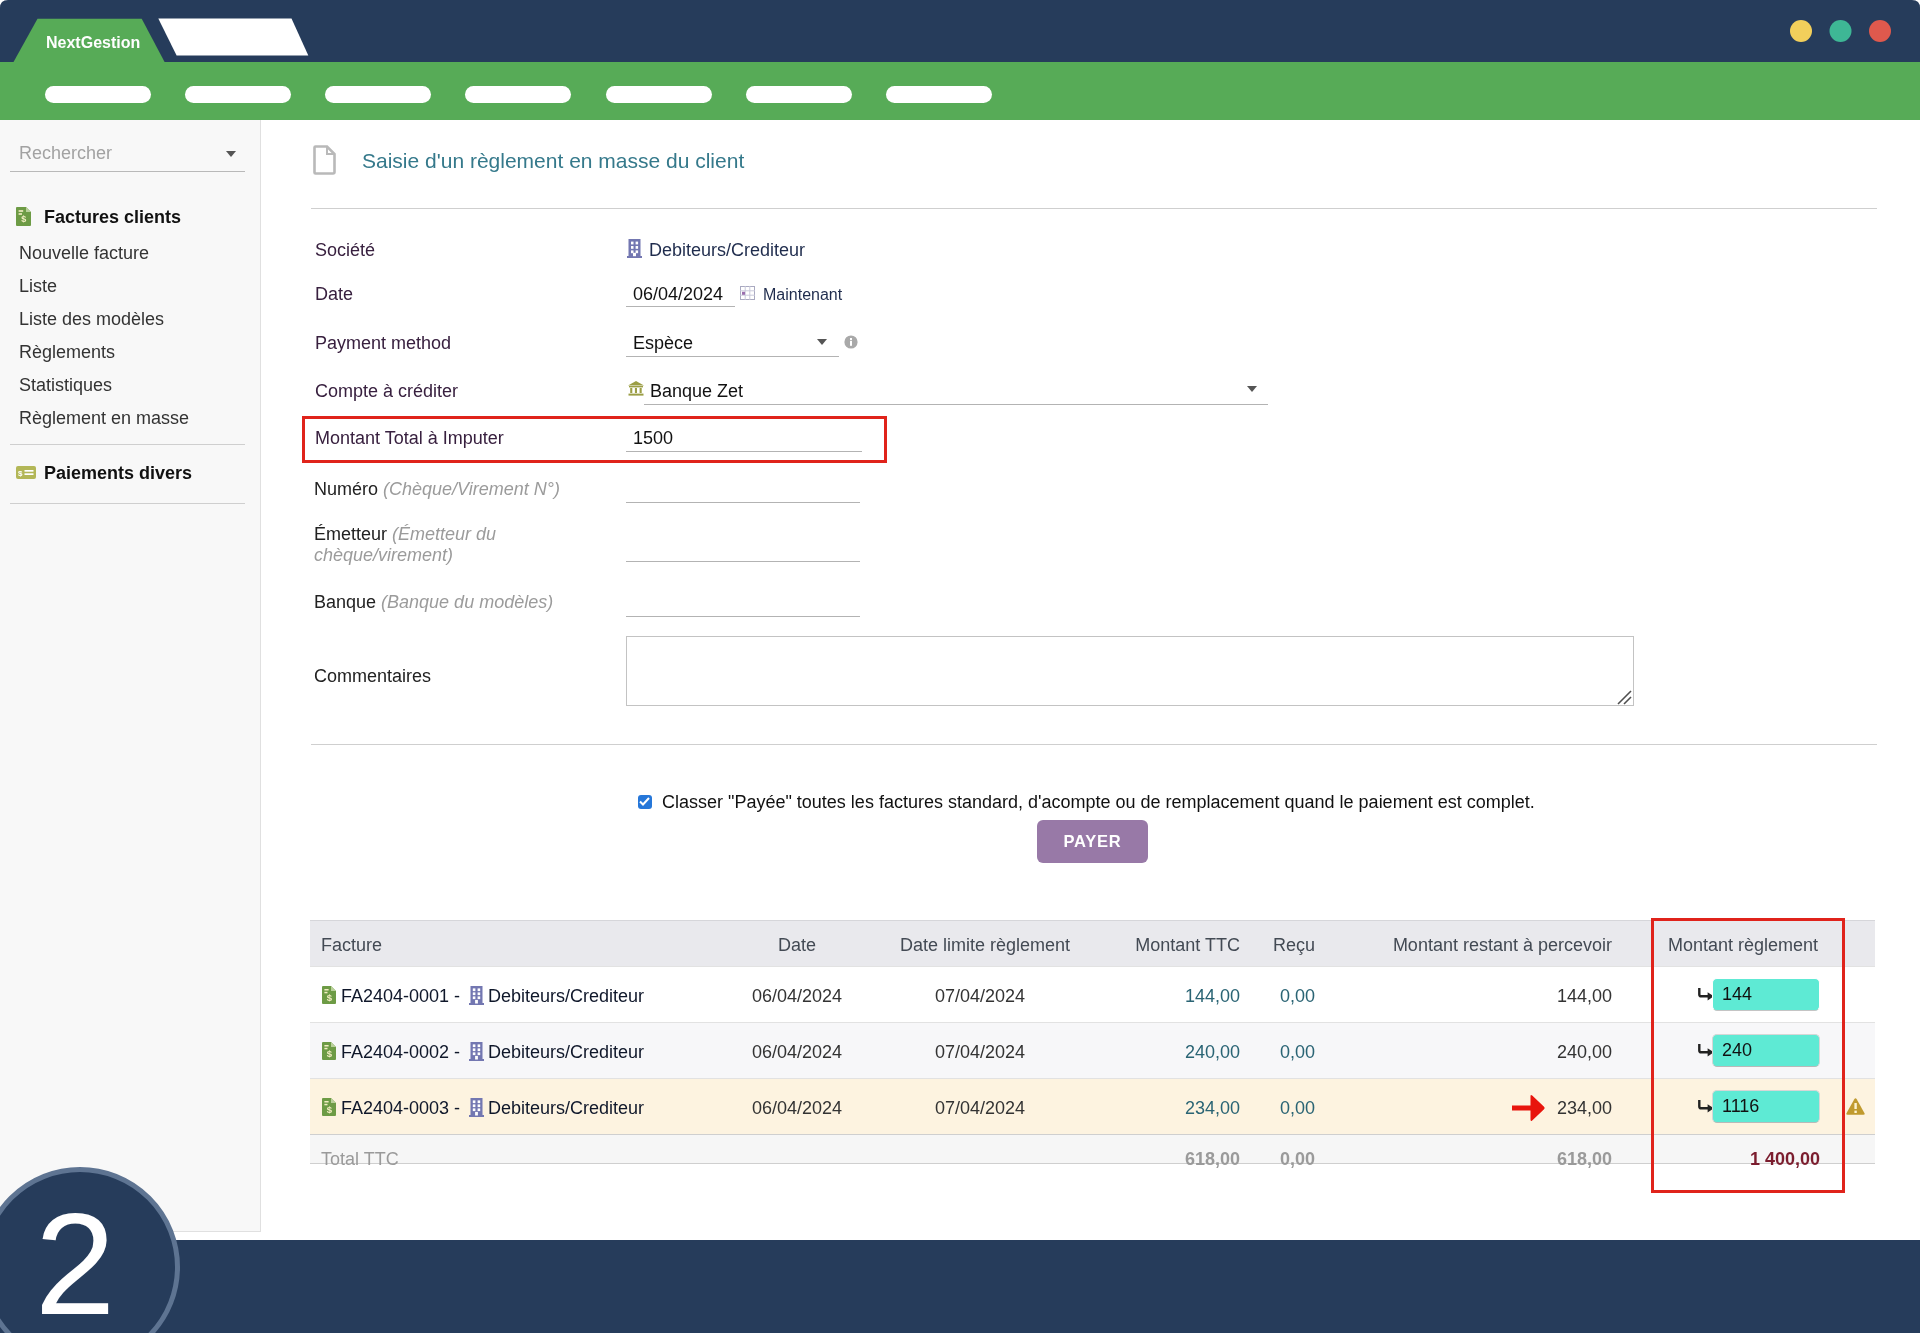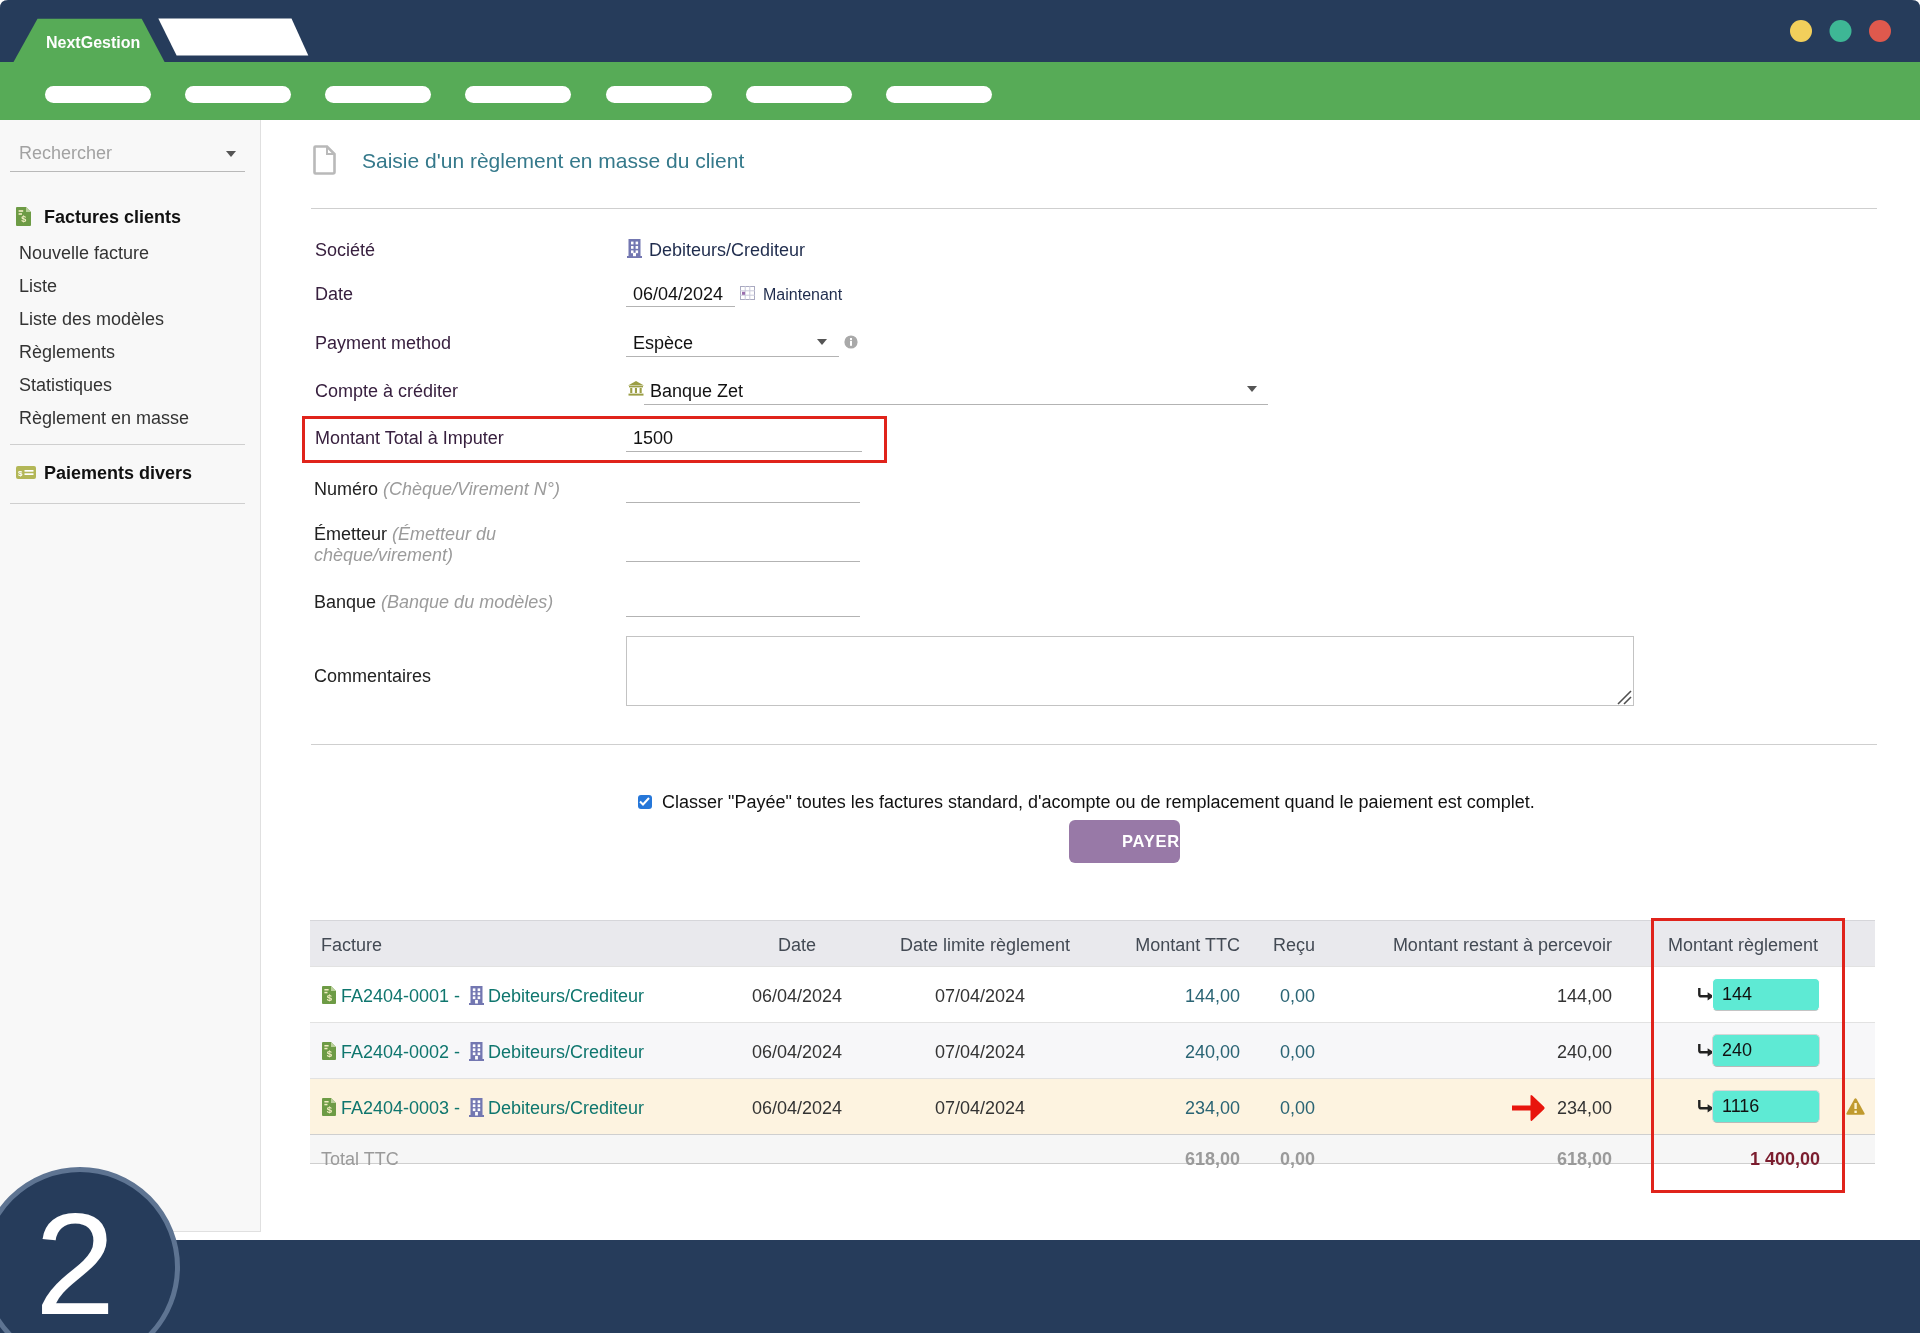--- a/index.html
+++ b/index.html
@@ -21,21 +21,21 @@
 .hr { border-top:1px solid #cfcfcf; }
 .flabel { left:315px; font-size:18px; font-weight:normal; color:#38203f; }
 .flabel2 { left:314px; font-size:18px; color:#222; }
 .fhint { font-style:italic; color:#9b9b9b; font-weight:normal; }
 .fval { font-size:18px; color:#111; }
 .navytxt { color:#1f2c4d; font-size:18px; }
 .uline { border-bottom:1px solid #b3b3b3; }
 #commentbox { left:626px; top:636px; width:1008px; height:70px; border:1px solid #c3c3c3; background:#fff; }
 #chkbox { left:638px; top:795px; width:14px; height:14px; background:#2677d9; border-radius:3px; }
 #chklabel { left:662px; top:792px; font-size:18px; color:#111; }
-#payer { left:1037px; top:820px; width:111px; height:43px; background:#9879a7; border-radius:6px; color:#fff; font-weight:bold; font-size:16.5px; letter-spacing:0.8px; text-align:right; line-height:43px;margin-left:32px; }
+#payer { left:1037px; top:820px; width:111px; height:43px; background:#9879a7; border-radius:6px; color:#fff; font-weight:bold; font-size:16.5px; letter-spacing:0.8px; text-align:center; line-height:43px; }
 
 #table { left:310px; top:920px; width:1565px; }
 .trow { position:relative; width:1565px; }
 .cell { position:absolute; font-size:18px; color:#333; }
 #thead { height:46px; background:#e9e9ed; border-top:1px solid #d6d6da; }
 #thead .cell { color:#434a54; top:14px; }
 .r { height:56px; border-top:1px solid #e2e2e2; }
 .r .cell { top:19px; }
 #row2 { background:#f7f7f9; }
 #row3 { background:#fdf3e0; }
@@ -43,21 +43,21 @@
 #rowt .cell { top:14px; color:#9a9a9a; }
 .c1 { left:11px; }
 .c2 { left:417px; width:140px; text-align:center; }
 .c3 { left:590px; width:160px; text-align:center; white-space:nowrap; }
 .c4 { left:730px; width:200px; text-align:right; }
 .c5 { left:930px; width:75px; text-align:right; }
 .c6 { left:1005px; width:297px; text-align:right; }
 .c7 { left:1302px; width:208px; }
 .teal { color:#2a6474; }
 .bold { font-weight:bold; }
-.navylink { color:#0f766e; }
+.navylink { color:#0f172a; }
 .pinput { position:absolute; left:1402px; width:108px; height:33px; background:#5eead4; border:1px solid #d6d6d6; border-bottom:1px solid #b9b9b9; border-radius:5px; font-size:18px; color:#111; padding:5px 0 0 9px; }
 .harrow { position:absolute; left:1388px; top:21px; }
 .inv-ic { position:absolute; left:12px; top:19px; width:14px; height:18px; }
 .bld-ic { position:absolute; left:159px; top:19px; width:15px; height:19px; }
 .r .pinput { top:11px; }
 
 .redbox { border:3px solid #e0231b; }
 #red1 { left:302px; top:416px; width:585px; height:47px; }
 #red2 { left:1651px; top:918px; width:194px; height:275px; }
 

